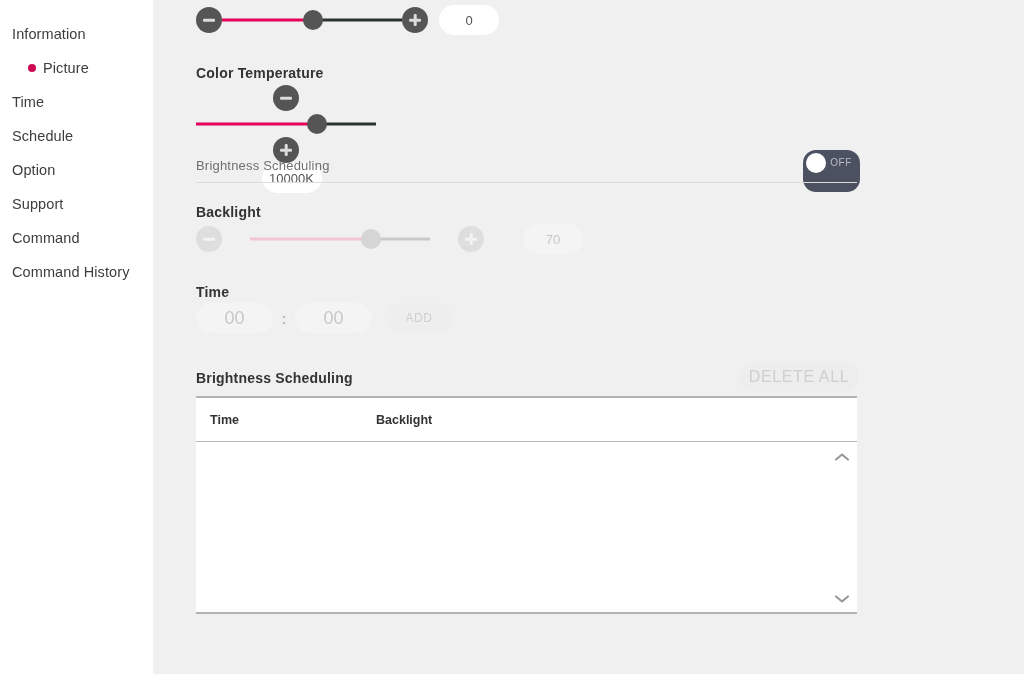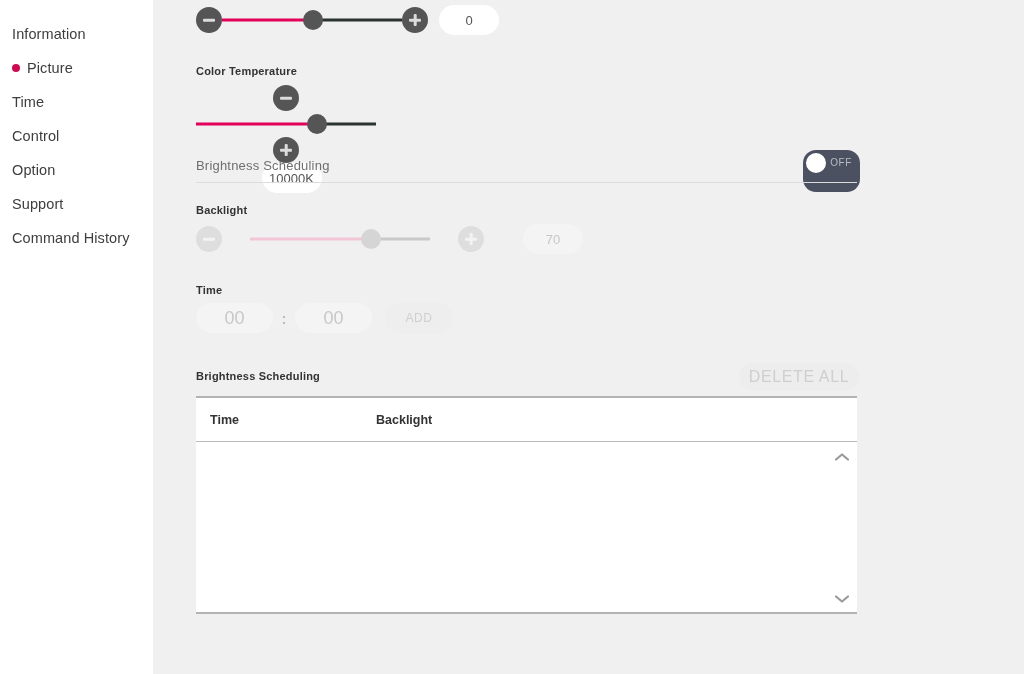--- a/index.html
+++ b/index.html
@@ -19,21 +19,21 @@
   
   #sidebar {
     position: absolute; left: 0; top: 0; width: 153px; height: 674px;
     background: #ffffff; padding-top: 17px;
   }
   .nav-item {
     height: 34px; display: flex; align-items: center;
     padding-left: 12px; font-size: 14.5px; color: #3d3d3d;
     letter-spacing: .1px; cursor: pointer;
   }
-  .nav-item.active { color: #3d3d3d; padding-left: 12px; }
+  .nav-item.active { color: #3d3d3d; padding-left: 28px; }
   .nav-dot {
     width: 8px; height: 8px; border-radius: 50%;
     background: #cf0a52; margin-right: 7px; flex: 0 0 auto;
   }
   .nav-label { white-space: nowrap; }
 
   
   #main {
     position: absolute; left: 153px; top: 0; width: 871px; height: 674px;
     background: #f0f0f0;
@@ -82,21 +82,21 @@
   
   .slider.disabled .sbtn { background: #dedede; }
   .slider.disabled .sbtn::before,
   .slider.disabled .sbtn.plus::after { background: #f3f3f3; }
   .slider.disabled .fill { background: #f2c6d7; }
   .slider.disabled .rest { background: #c9c9c9; }
   .slider.disabled .knob { background: #d5d5d5; }
   .slider.disabled .sval { background: #f4f4f4; color: #c7c7c7; }
 
   .field-label {
-    font-size: 11px; font-weight: bold; color: #333;
+    font-size: 14px; font-weight: bold; color: #333;
     letter-spacing: .2px;
   }
   .field-label.dim { font-weight: normal; color: #6f6f6f; font-size: 13px; }
 
   
   .toggle {
     width: 57px; height: 42px; border-radius: 13px; background: #4b5161;
     position: relative; cursor: pointer;
   }
   .toggle .knob {
@@ -166,27 +166,30 @@
     <span class="nav-label">Information</span>
   </div>
   <div class="nav-item active">
     <span class="nav-dot"></span>
     <span class="nav-label">Picture</span>
   </div>
   <div class="nav-item">
     <span class="nav-label">Time</span>
   </div>
   <div class="nav-item">
-    <span class="nav-label">Control</span>
+    <span class="nav-label">Schedule</span>
   </div>
   <div class="nav-item">
     <span class="nav-label">Option</span>
   </div>
   <div class="nav-item">
     <span class="nav-label">Support</span>
+  </div>
+  <div class="nav-item">
+    <span class="nav-label">Command</span>
   </div>
   <div class="nav-item">
     <span class="nav-label">Command History</span>
   </div>
 </nav>
 
 <main id="main">
 
   <div class="row slider" style="left:43px; top:5px;">
     <div class="sbtn"></div>

